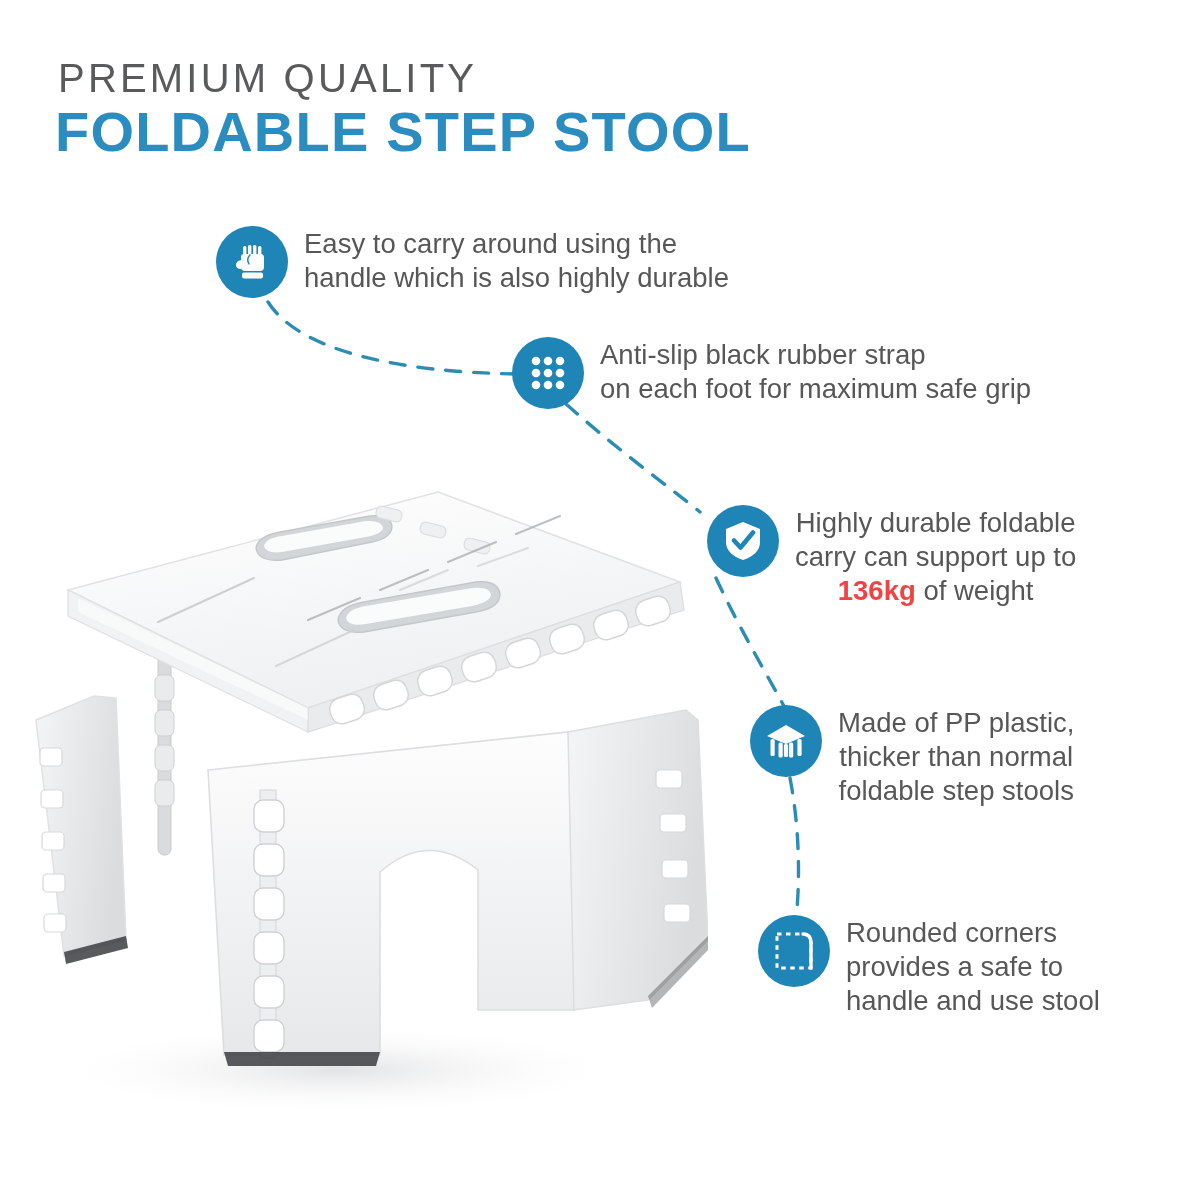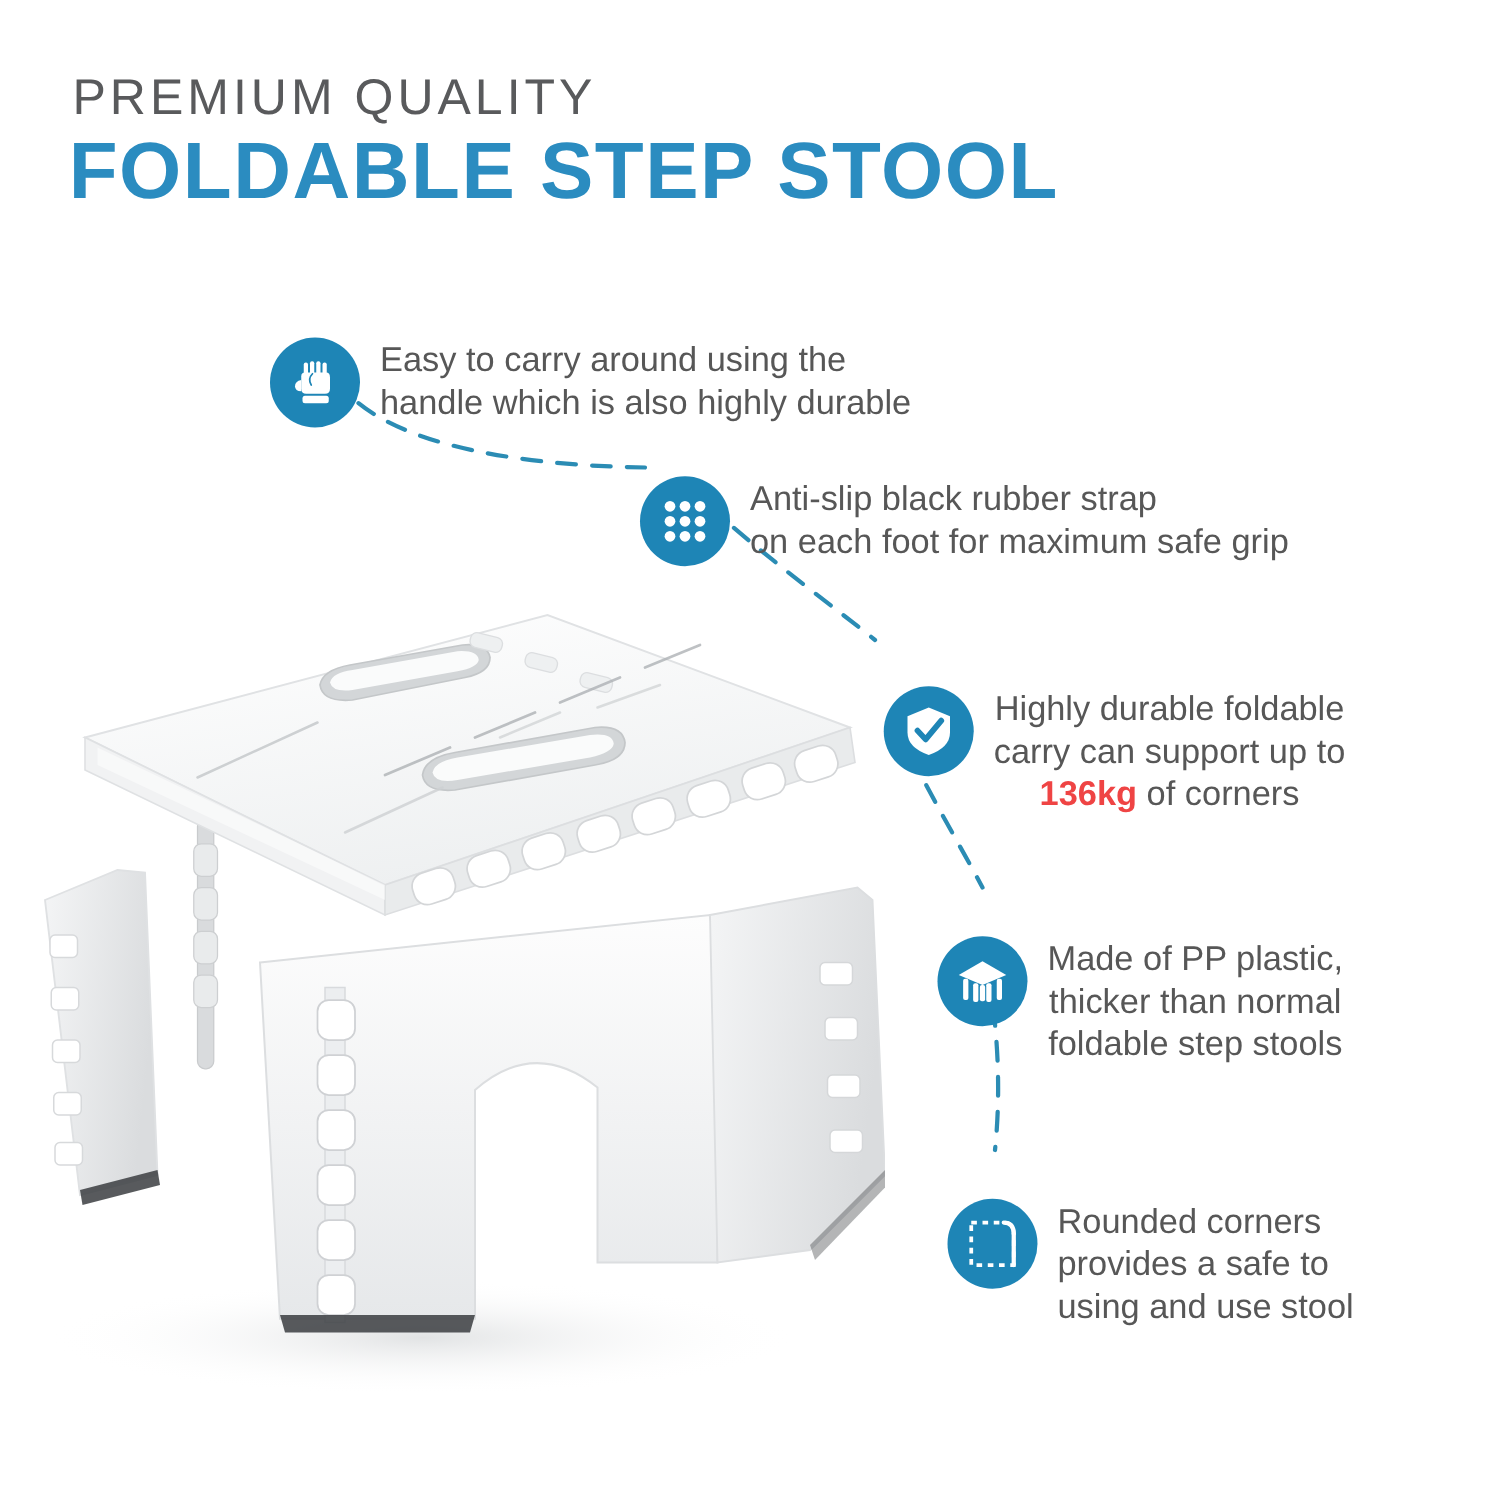--- a/index.html
+++ b/index.html
@@ -14,30 +14,30 @@
 
   
   .kicker{
     position:absolute;left:58px;top:58px;
     font-size:40px;letter-spacing:3.2px;
     color:#595a5c;font-weight:400;
     line-height:1;white-space:nowrap;
   }
   .headline{
     position:absolute;left:55px;top:104px;
-    font-size:64px;letter-spacing:1.2px;
+    font-size:56px;letter-spacing:1.2px;
     color:#2b8cc0;font-weight:700;
     line-height:1;white-space:nowrap;
   }
 
   
   .connector{position:absolute;left:0;top:0;width:1200px;height:1200px;pointer-events:none;}
 
   
-  .feature{position:absolute;display:flex;align-items:flex-start;margin-top:44px;}
+  .feature{position:absolute;display:flex;align-items:flex-start;}
   .badge{
     width:72px;height:72px;border-radius:50%;
     background:#1e85b6;flex:0 0 72px;
     display:flex;align-items:center;justify-content:center;
     position:relative;z-index:4;
   }
   .badge svg{display:block;}
   .ftext{
     margin-left:16px;
     font-size:27.5px;line-height:1.24;
@@ -237,21 +237,21 @@
 on each foot for maximum safe grip</div>
   </div>
 
   <div class="feature" id="f3">
     <div class="badge">
       <svg width="42" height="44" viewBox="0 0 42 44" aria-hidden="true">
         <path d="M21 3 L38 10 L38 23 Q38 35 21 41 Q4 35 4 23 L4 10 Z" fill="#ffffff"></path>
         <path d="M12 21.5 L18.5 28.5 L31 13.5" fill="none" stroke="#1e85b6" stroke-width="4.6" stroke-linecap="round" stroke-linejoin="round"></path>
       </svg>
     </div>
-    <div class="ftext"><span>Highly durable foldable</span><br><span>carry can support up to</span><br><b>136kg</b><span> of corners</span></div>
+    <div class="ftext"><span>Highly durable foldable</span><br><span>carry can support up to</span><br><b>136kg</b><span> of weight</span></div>
   </div>
 
   <div class="feature" id="f4">
     <div class="badge">
       <svg width="44" height="44" viewBox="0 0 44 44" aria-hidden="true">
         <g fill="#ffffff">
           <path d="M22 6 L41 17 L22 25 L3 17 Z"></path>
           <rect x="6.5" y="20" width="4.2" height="17" rx="1.6"></rect>
           <rect x="14.5" y="23.5" width="4.2" height="15" rx="1.6"></rect>
           <rect x="25" y="23.5" width="4.2" height="15" rx="1.6"></rect>
@@ -268,16 +268,16 @@
   <div class="feature" id="f5">
     <div class="badge">
       <svg width="42" height="42" viewBox="0 0 42 42" aria-hidden="true">
         <path d="M4 4 L30 4 Q38 4 38 13 L38 38 L4 38 Z" fill="none" stroke="#ffffff" stroke-width="3" stroke-dasharray="4.5 4.5" stroke-linecap="butt"></path>
         <path d="M30 4 Q38 4 38 13" fill="none" stroke="#ffffff" stroke-width="3.4" stroke-linecap="round"></path>
         <path d="M38 13 L38 38" fill="none" stroke="#ffffff" stroke-width="3.4" stroke-linecap="round"></path>
       </svg>
     </div>
     <div class="ftext">Rounded corners
 provides a safe to
-using and use stool</div>
+handle and use stool</div>
   </div>
 
 </div>
 
 </body></html>

